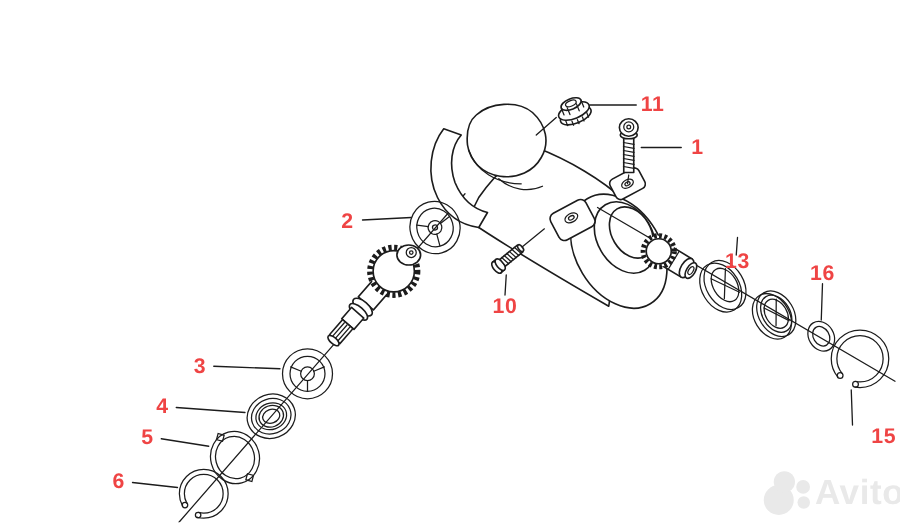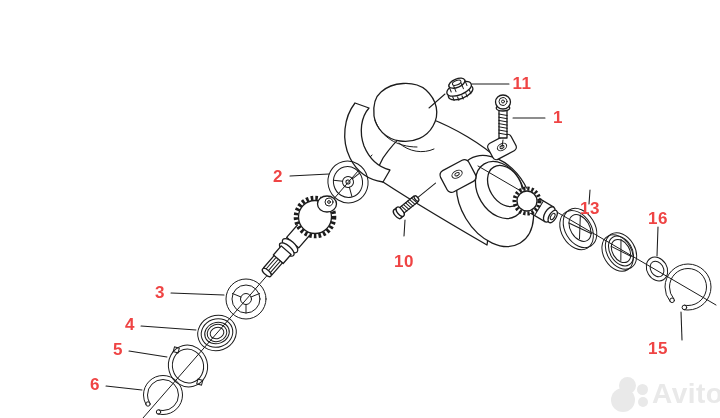--- a/index.html
+++ b/index.html
@@ -226,26 +226,26 @@
       <line x1="658" y1="227" x2="657" y2="256"></line>
       <line x1="682" y1="340" x2="681" y2="312"></line>
     </g>
   </svg>
 
   <div class="callout" style="left:278px;top:177px;"><span>2</span></div>
   <div class="callout" style="left:160px;top:293px;"><span>3</span></div>
   <div class="callout" style="left:130px;top:325px;"><span>4</span></div>
   <div class="callout" style="left:118px;top:350px;"><span>5</span></div>
   <div class="callout" style="left:95px;top:385px;"><span>6</span></div>
-  <div class="callout" style="left:404px;top:245px;margin-top:17px;"><span>10</span></div>
+  <div class="callout" style="left:404px;top:245px;"><span>10</span></div>
   <div class="callout" style="left:522px;top:84px;"><span>11</span></div>
   <div class="callout" style="left:558px;top:118px;"><span>1</span></div>
   <div class="callout" style="left:590px;top:181px;margin-top:28px;"><span>13</span></div>
   <div class="callout" style="left:658px;top:219px;"><span>16</span></div>
-  <div class="callout" style="left:658px;top:349px;"><span>15</span></div>
+  <div class="callout" style="left:707px;top:349px;"><span>15</span></div>
 
   <div class="watermark">
     <span class="wm-logo">
       <i class="wm-c1"></i>
         <i class="wm-c2"></i>
         <i class="wm-c3"></i>
         <i class="wm-c4"></i>
     </span>
     <span class="wm-text">Avito</span>
   </div>

